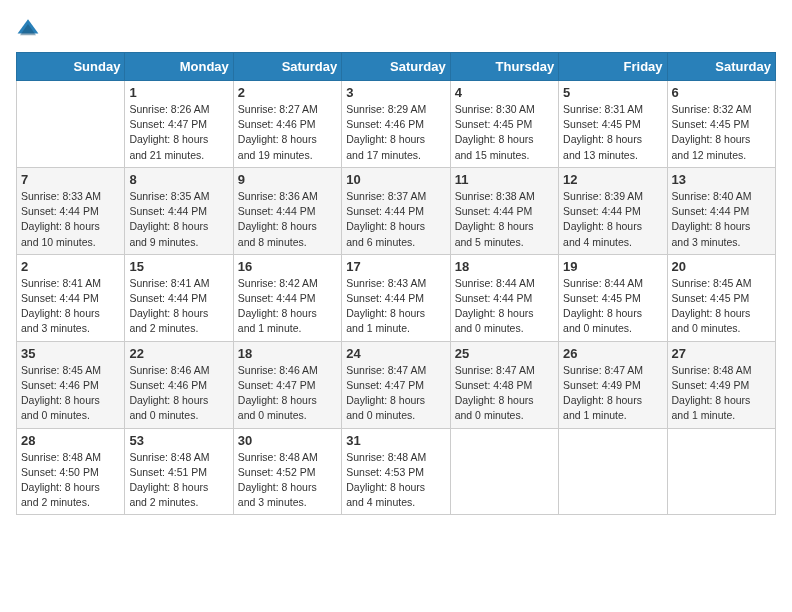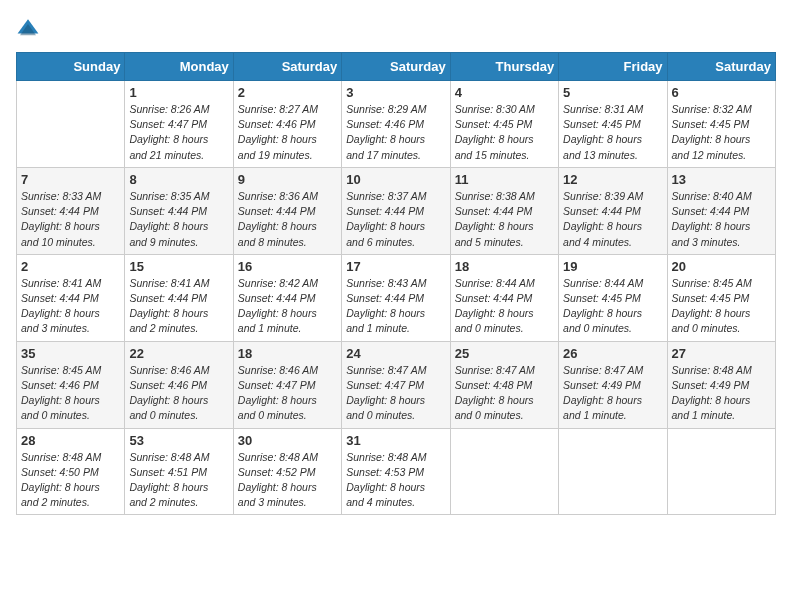--- a/index.html
+++ b/index.html
@@ -61,21 +61,20 @@
       font-size: 13px;
       font-weight: bold;
       color: #333;
       display: block;
       margin-bottom: 2px;
     }
     .day-info {
       color: #333;
       font-size: 10.5px;
       line-height: 1.45;
-      font-style: italic;
     }
     .empty-cell {
       background: #f9f9f9;
     }
     tbody tr:nth-child(odd) td {
       background-color: #fff;
     }
     tbody tr:nth-child(even) td {
       background-color: #f5f5f5;
     }

